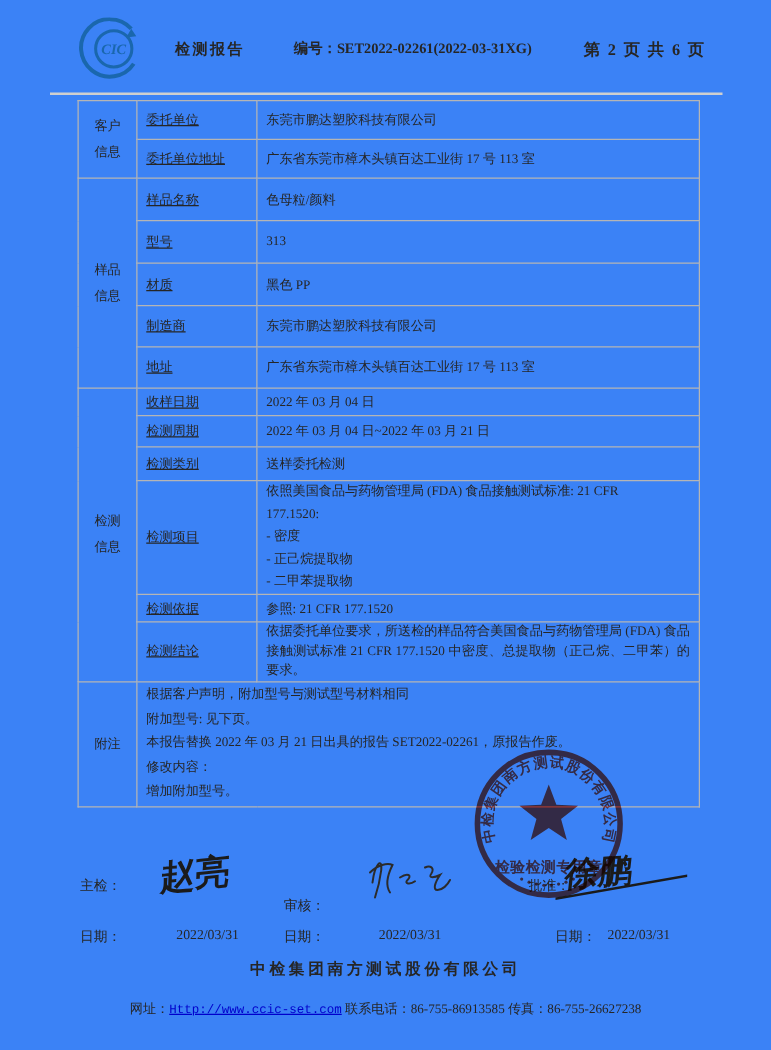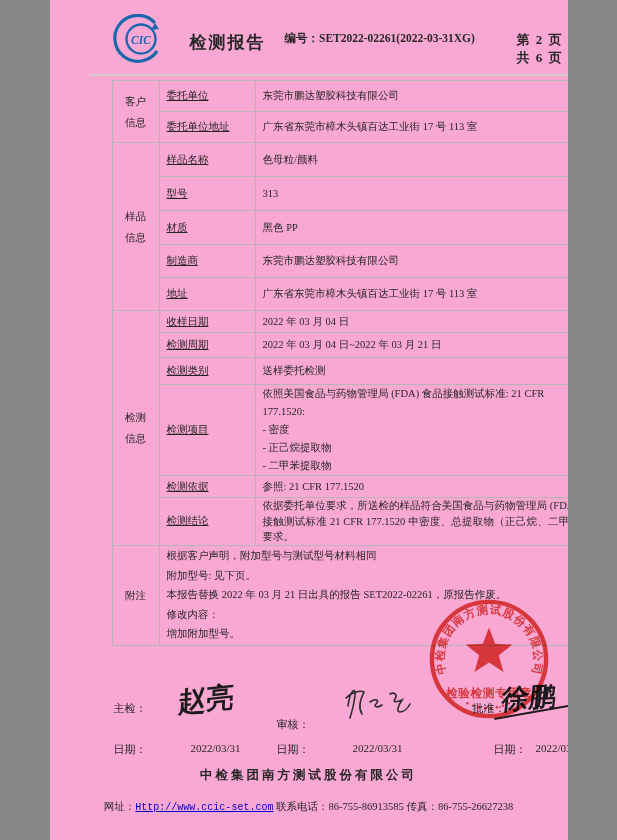--- a/index.html
+++ b/index.html
@@ -1,28 +1,28 @@
 <!DOCTYPE html>
 <html><head>
 <meta charset="utf-8">
 <style>
   * { margin: 0; padding: 0; box-sizing: border-box; }
   html,body { background:#888; }
   .page {
     position: relative;
-    width: 518px; height: 840px;
+    width: 617px; height: 840px;
     margin: 0 auto;
-    background: #f9a8d4;
+    background: #3b82f6;
     font-family: "Liberation Serif", "DejaVu Serif", serif;
     color: #262626;
     overflow: hidden;
   }
   
   .hdr-logo { position:absolute; left:60px; top:14px; }
-  .hdr-title { position:absolute; left:140px; top:31px; font-size:17px; font-weight:bold; letter-spacing:2px; }
+  .hdr-title { position:absolute; left:140px; top:31px; font-size:12px; font-weight:bold; letter-spacing:2px; }
   .hdr-no { position:absolute; left:235px; top:31px; font-size:11.5px; font-weight:bold;text-align:center; }
   .hdr-pages { position:absolute; left:467px; top:31px; font-size:13px; font-weight:bold; letter-spacing:1.5px; }
   .hdr-rule { position:absolute; left:40px; top:74px; width:538px; height:2px; background:#cfcfcf; }
 
   
   table.report {
     position:absolute; left:62px; top:80px;
     width:497px; border-collapse:collapse; table-layout:fixed;
   }
   table.report td {

